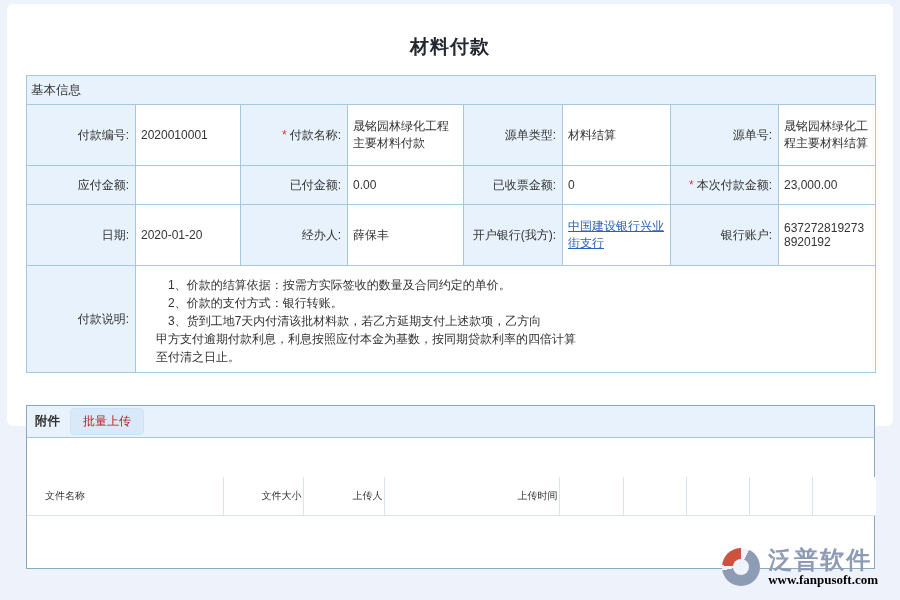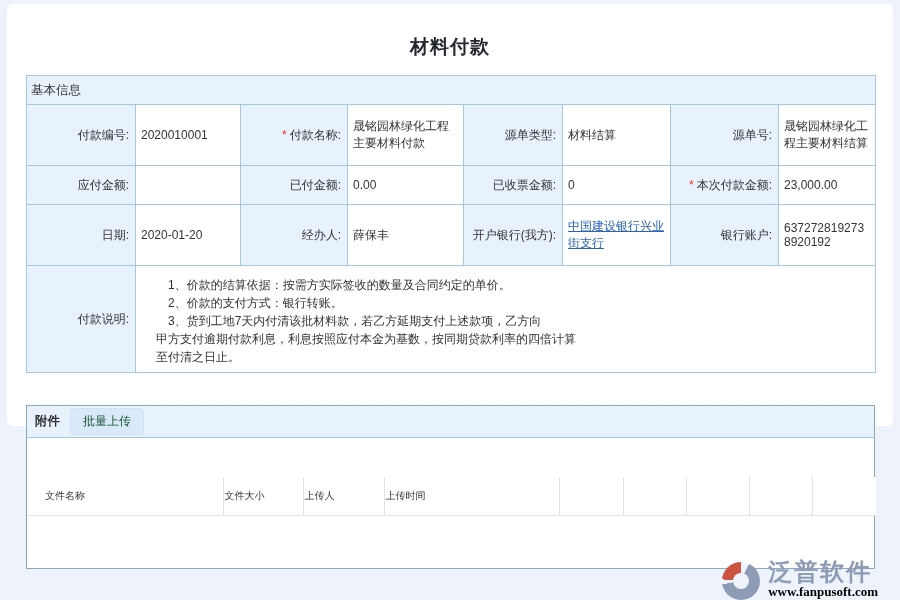--- a/index.html
+++ b/index.html
@@ -45,37 +45,37 @@
     position:absolute; left:19px; top:401px; width:849px;
     border:1px solid #8aa9bd; background:#fff; box-sizing:border-box;
   }
   .attach-bar {
     height:31px; background:#e8f2fc; border-bottom:1px solid #a3c8e0;
     display:flex; align-items:center; padding-left:8px; gap:10px;
   }
   .attach-title { font-size:12.5px; font-weight:600; color:#333; }
   .upload-btn {
     background:#d9e9fa; border:1px solid #cfe3f6; border-radius:4px;
-    color:#14532d; font-size:12px; padding:4px 12px; cursor:pointer;
+    color:#b91c1c; font-size:12px; padding:4px 12px; cursor:pointer;
     font-family:Liberation Mono, monospace;
   }
   .attach-table {
     border-collapse:collapse; table-layout:fixed; width:100%; font-size:10px;margin-top:39px;
   }
   .attach-table td {
     border-right:1px solid #dde3ea; border-bottom:1px solid #dde3ea;
-    height:36px; text-align:left; color:#333; background:#fff;
+    height:36px; text-align:right; color:#333; background:#fff;
   }
   .attach-table td:first-child { text-align:left; padding-left:18px; }
   .attach-table td:last-child { border-right:none; }
   .attach-body { height:52px; background:#fff; }
   
   .logo {
-    position:absolute; right:22px; bottom:0;
-    display:flex; align-items:flex-end; gap:8px;
+    position:absolute; right:22px; bottom:12px;
+    display:flex; align-items:flex-start; gap:8px;
   }
   .logo-icon {
     width:38px; height:38px; border-radius:50%; position:relative;
     background:conic-gradient(from 25deg,
       #8d9bb4 0 235deg, #eef3fc 235deg 250deg,
       #cc5340 250deg 335deg, #eef3fc 335deg 360deg);
   }
   .logo-icon::after {
     content:""; position:absolute; left:11px; top:11px; width:16px; height:16px;
     border-radius:50%; background:#eef3fc;

